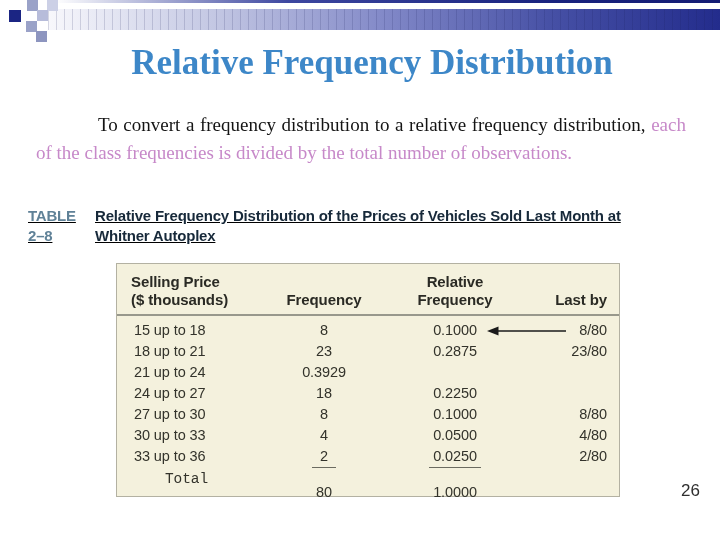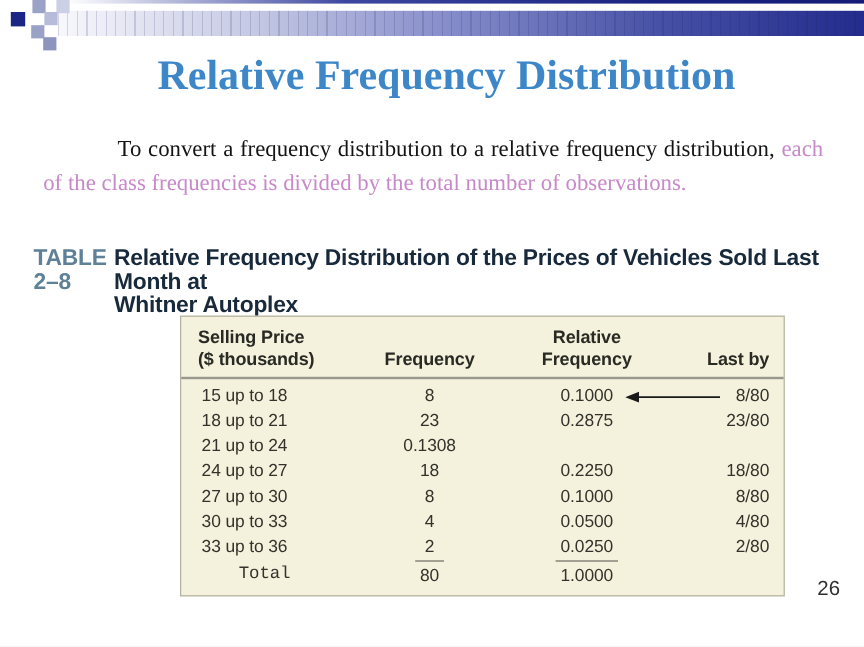--- a/index.html
+++ b/index.html
@@ -36,44 +36,44 @@
   .body-text{
     position:absolute;left:36px;top:92px;width:650px;
     font-family:"Liberation Serif","DejaVu Serif",serif;
     font-size:19px;line-height:28px;color:#141414;
     text-align:justify;text-indent:62px;
   }
   .body-text .pink{color:#c789c9;}
   
   .caption{
     position:absolute;left:28px;top:206px;width:672px;display:flex;
-    font-size:19px;font-weight:bold;letter-spacing:-0.2px;line-height:19.5px;
+    font-size:15px;font-weight:bold;letter-spacing:-0.2px;line-height:19.5px;text-decoration:underline;
   }
   .cap-label{flex:0 0 67px;color:#5f8197;}
   .cap-text{color:#17293a;}
   
   .table-box{
     position:absolute;left:116px;top:263px;width:504px;height:234px;
     background:#f4f1dd;border:1px solid #b3b1a2;box-sizing:border-box;
-    color:#33332b;font-size:14.5px;letter-spacing:-0.1px;margin-left:34px;
+    color:#33332b;font-size:14.5px;letter-spacing:-0.1px;
   }
   .t-grid{display:grid;grid-template-columns:126px 134px 128px 88px;}
   .t-header{padding:9px 14px 5px 14px;align-items:end;font-weight:bold;
     font-size:15px;color:#2a2a24;line-height:18px;}
   .t-header .c2,.t-header .c3{text-align:center;}
   .t-header .c4{text-align:right;}
   .t-sep{height:0;border-top:2px solid #98988c;margin:0;}
   .t-rows{padding:4px 14px 0 14px;}
   .t-row{position:relative;height:21px;line-height:21px;}
   .t-row .c1{padding-left:3px;}
   .t-row .c2,.t-row .c3{text-align:center;}
   .t-row .c4{text-align:right;}
   .t-total{height:27px;line-height:25px;}
   .t-total .c1{padding-left:34px;font-family:Liberation Mono, monospace;}
-  .overline{display:inline-block;border-top:1px solid #6b6b60;padding:0 4px 0 4px;}
+  .overline{display:inline-block;border-top:1px solid #6b6b60;padding:12px 4px 0 4px;}
   .arrow{position:absolute;left:356px;top:50%;transform:translateY(-50%);width:79px;height:11px;}
   
   .page-num{
     position:absolute;top:481px;right:20px;font-size:17px;color:#2f2f2f;
   }
 </style>
 </head>
 <body>
 
 <div class="slide">
@@ -131,28 +131,27 @@
 
       <div class="t-grid t-row">
         <div class="c1">18 up to 21</div>
         <div class="c2">23</div>
         <div class="c3">0.2875</div>
         <div class="c4">23/80</div>
       </div>
 
       <div class="t-grid t-row">
         <div class="c1">21 up to 24</div>
-        <div class="c3">0.1308</div>
+        <div class="c3">0.3929</div>
       </div>
 
       <div class="t-grid t-row">
         <div class="c1">24 up to 27</div>
         <div class="c2">18</div>
         <div class="c3">0.2250</div>
-        <div class="c4">18/80</div>
       </div>
 
       <div class="t-grid t-row">
         <div class="c1">27 up to 30</div>
         <div class="c2">8</div>
         <div class="c3">0.1000</div>
         <div class="c4">8/80</div>
       </div>
 
       <div class="t-grid t-row">

